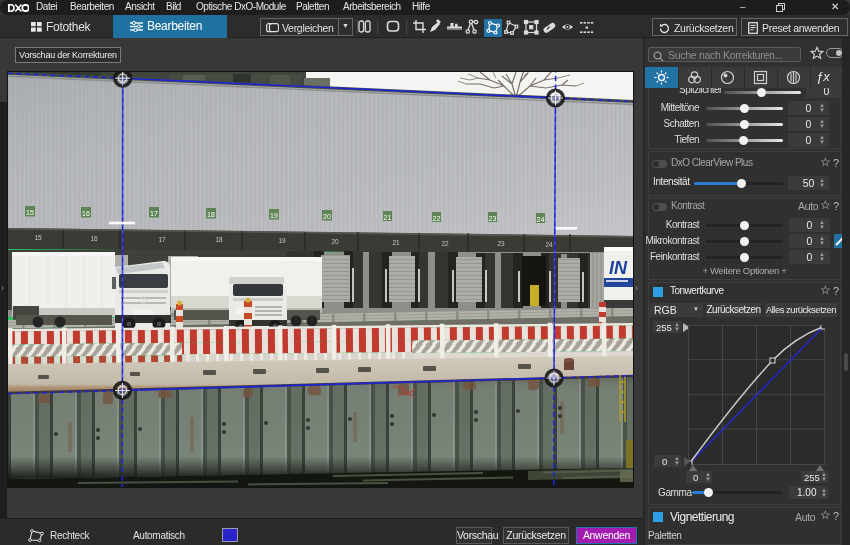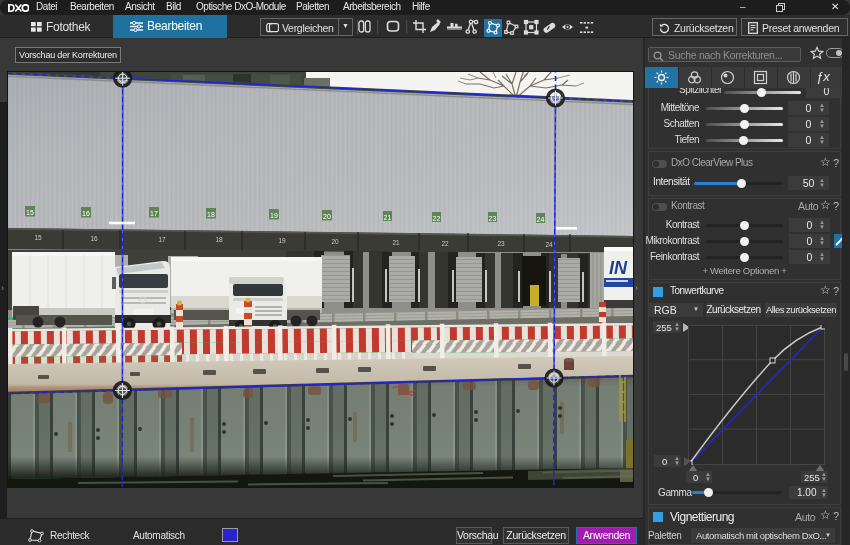--- a/index.html
+++ b/index.html
@@ -889,24 +889,20 @@
         <div class="spin" style="right:1px;top:1.5px">▲<br>▼</div>
       </div>
 
     <div class="abs" style="left:3px;top:469px;width:193px;height:38px;background:#303030;border:1px solid #3e3e3e"></div>
     <div class="abs" style="left:8px;top:474px;width:10px;height:10px;background:#2f9fe3"></div>
     <span class="abs" style="left:25px;top:472px;font-size:12px;letter-spacing:-0.5px;color:#ececec">Vignettierung</span>
     <span class="abs" style="left:150px;top:473px;font-size:10.5px;letter-spacing:-0.3px;color:#aaa">Auto</span>
     <span class="abs" style="left:175px;top:470px;color:#d5d5d5;font-size:12px">☆</span>
     <span class="abs" style="left:188px;top:472px;color:#bbb;font-size:11px">?</span>
     <span class="abs" style="left:3px;top:492px;font-size:10px;letter-spacing:-0.4px;color:#ccc">Paletten</span>
-    <div class="abs" style="left:46px;top:490px;width:144px;height:15px;background:#3b3b3b;color:#ddd;font-size:10px">
-      <span class="abs" style="left:5px;top:2px;letter-spacing:-0.4px;white-space:nowrap;font-size:9.5px">Automatisch mit optischem DxO...</span>
-      <span class="abs" style="right:4px;top:4px;font-size:6px;color:#ccc">▼</span>
-    </div>
   </div>
   <div id="scrollbar">
       <div style="position:absolute;left:2px;top:315px;width:4px;height:18px;background:#4a4a4a;border-radius:2px"></div>
     </div>
 
   <div id="bottombar">
     <svg class="abs" style="left:27px;top:9px" width="19" height="15" viewBox="0 0 19 15">
       <path d="M3,12 L5,3 15,5.5 12.5,12.5 z" fill="none" stroke="#e6e6e6" stroke-width="1.1"></path>
       <circle cx="3" cy="12" r="1.4" fill="#2b2b2b" stroke="#e6e6e6" stroke-width="0.9"></circle>
       <circle cx="5" cy="3" r="1.4" fill="#2b2b2b" stroke="#e6e6e6" stroke-width="0.9"></circle>

